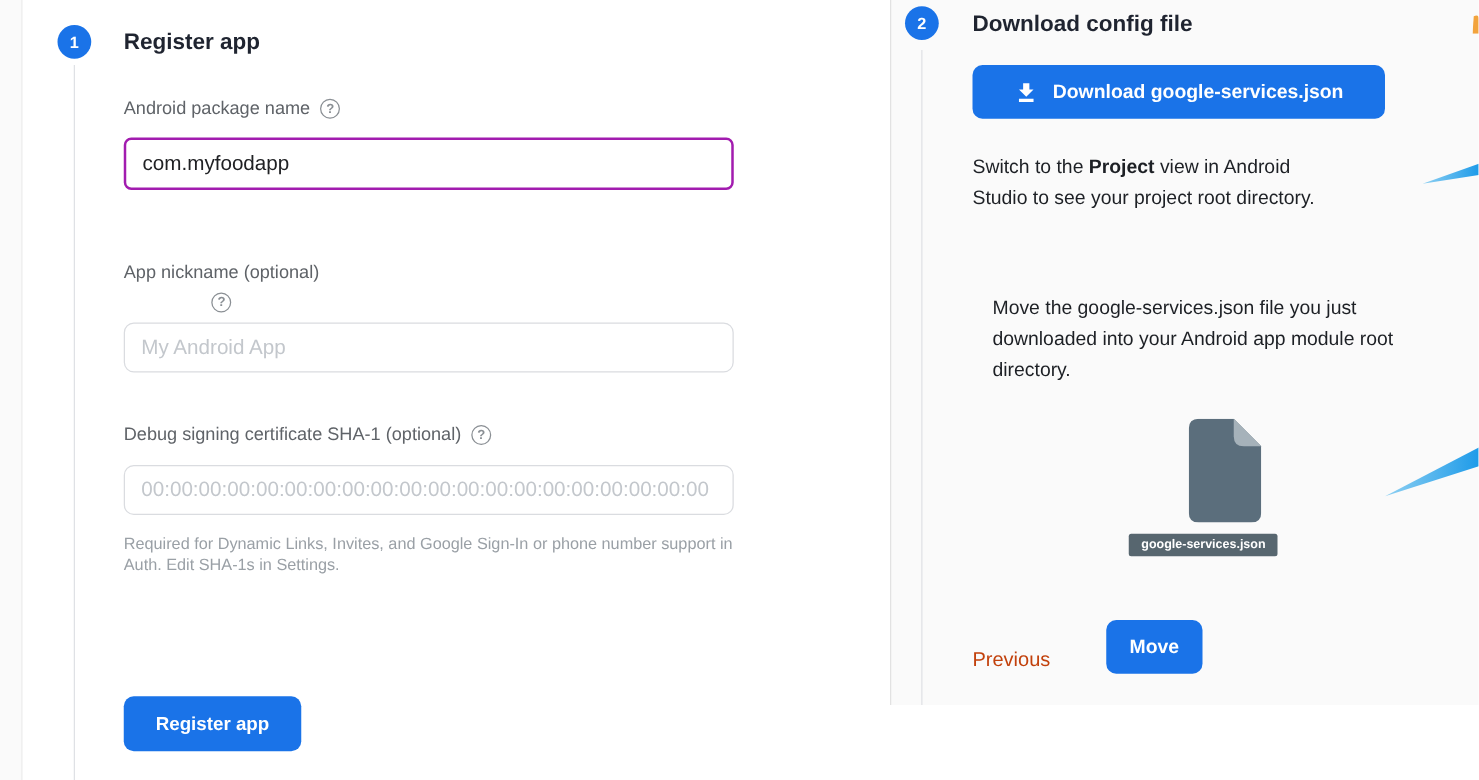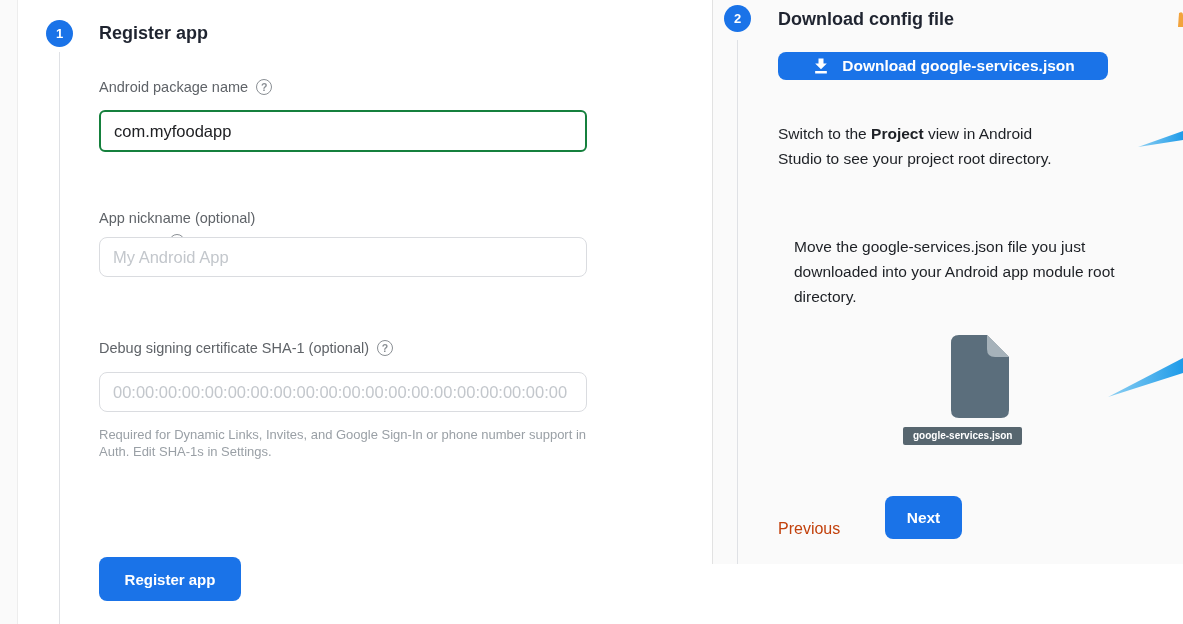--- a/index.html
+++ b/index.html
@@ -27,30 +27,30 @@
                  display:flex; align-items:center; gap:8px; }
   .help-icon { width:16px; height:16px; border:1.5px solid #8a8f94; border-radius:50%;
                color:#8a8f94; font-size:10.5px; font-weight:700; line-height:13px;
                display:inline-flex; align-items:center; justify-content:center; }
 
   .text-input { position:absolute; left:99px; width:488px; height:40px;
                 border:1px solid #dadce0; border-radius:8px; background:#fff;
                 padding:0 13px; font-size:16.5px; color:#202124; outline:none;
                 font-family:"Liberation Sans","DejaVu Sans",sans-serif; }
   .text-input::placeholder { color:#c3c7cc; opacity:1; }
-  .text-input.focused { border:2px solid #15803d; height:42px; border-radius:6px; }
+  .text-input.focused { border:2px solid #a21caf; height:42px; border-radius:6px; }
 
   .helper-text { position:absolute; font-size:13px; line-height:17px; color:#9aa0a6; }
 
   .btn-primary { position:absolute; background:#1a73e8; color:#fff; border:none;
                  border-radius:8px; font-weight:700; cursor:pointer;
                  display:flex; align-items:center; justify-content:center;
                  font-family:"Liberation Sans","DejaVu Sans",sans-serif; }
   #register-btn { left:99px; top:557px; width:142px; height:44px; font-size:15px; }
-  #download-btn { left:778px; top:52px; width:330px; height:28px; font-size:15.5px; gap:11px; }
+  #download-btn { left:778px; top:52px; width:330px; height:43px; font-size:15.5px; gap:11px; }
   #next-btn { left:885px; top:496px; width:77px; height:43px; font-size:15.5px; }
 
   .body-text { position:absolute; font-size:15.5px; line-height:25px; color:#1d2025; }
   .body-text .line { display:block; }
 
   #prev-btn { position:absolute; left:778px; top:520px; font-size:16px; color:#c2410c;
               font-weight:500; background:none; border:none; cursor:pointer;
               font-family:"Liberation Sans","DejaVu Sans",sans-serif; }
 
   .file-badge { position:absolute; left:903px; top:427px; background:#57666f;
@@ -76,21 +76,21 @@
   <div class="field-label" style="left:99px; top:79px;">
     <span>Android package name</span>
     <span class="help-icon">?</span>
   </div>
   <input class="text-input focused" style="top: 110px;" type="text" autofocus="" value="com.myfoodapp">
 
   <div class="field-label" style="left:99px; top:210px;flex-direction:column;">
     <span>App nickname (optional)</span>
     <span class="help-icon">?</span>
   </div>
-  <input class="text-input" style="top: 237px;" type="text" placeholder="My Android App">
+  <input class="text-input" style="top: 258px;" type="text" placeholder="My Android App">
 
   <div class="field-label" style="left:99px; top:340px;">
     <span>Debug signing certificate SHA-1 (optional)</span>
     <span class="help-icon">?</span>
   </div>
   <input class="text-input" style="top: 372px;" type="text" placeholder="00:00:00:00:00:00:00:00:00:00:00:00:00:00:00:00:00:00:00:00">
   <div class="helper-text" style="left:99px; top:426px; width:565px;">
     <span class="line" style="display:block">Required for Dynamic Links, Invites, and Google Sign-In or phone number support in</span>
     <span class="line" style="display:block">Auth. Edit SHA-1s in Settings.</span>
   </div>
@@ -146,15 +146,15 @@
           <stop offset="1" stop-color="#1e9be9"></stop>
     </linearGradient>
       </defs>
     <polygon points="0,42 75,3 75,18" fill="url(#g2)"></polygon>
   </svg>
   <svg class="decor" style="left:1178px; top:11px;" width="5" height="16" viewBox="0 0 5 16">
     <path d="M1 2 Q5 0 5 4 V16 H0 Z" fill="#f2a33c"></path>
   </svg>
 
   <button id="prev-btn">Previous</button>
-  <button class="btn-primary" id="next-btn">Next</button>
+  <button class="btn-primary" id="next-btn">Move</button>
 
 </div>
 
 </body></html>

